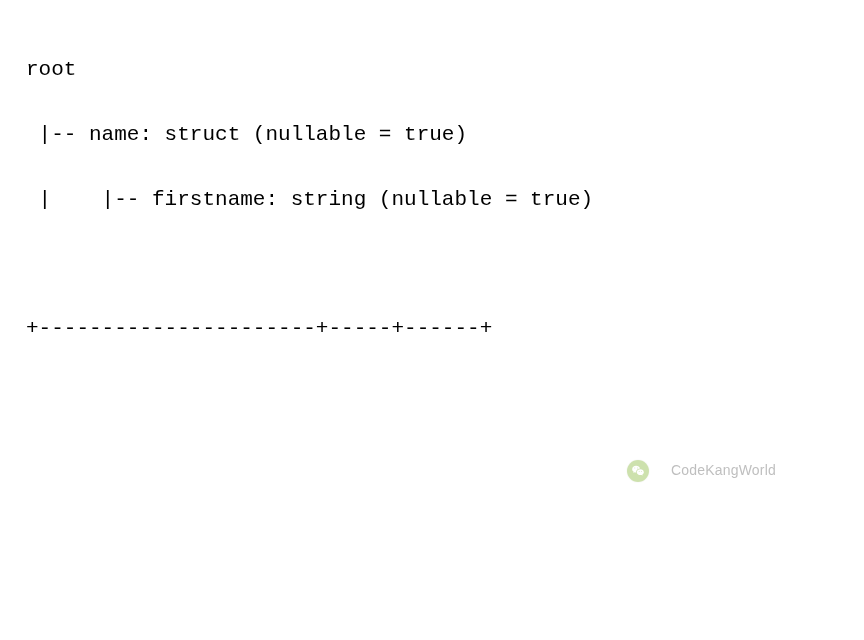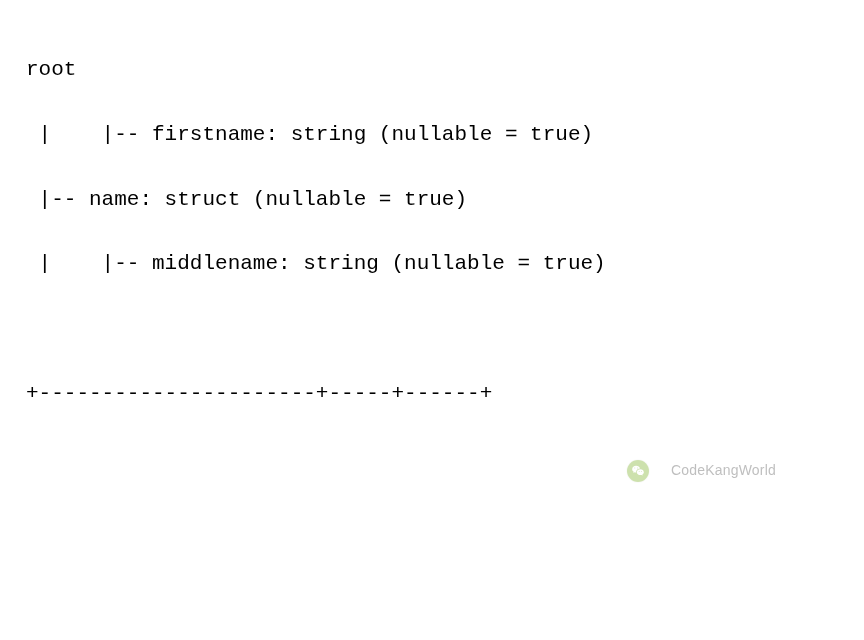--- a/index.html
+++ b/index.html
@@ -51,25 +51,23 @@
     font-size: 14px;
     color: #666;
     letter-spacing: 0.2px;
   }
 </style>
 </head>
 <body>
 <div class="page">
 <span>root
 </span>
-<span> |    |-- firstname: string (nullable = true)
-</span>
 <span> |-- name: struct (nullable = true)
 </span>
-<span> |    |-- middlename: string (nullable = true)
+<span> |    |-- firstname: string (nullable = true)
 </span>
 <span>
 </span>
 <span>+----------------------+-----+------+
 </span>
 
 
 
 
 

